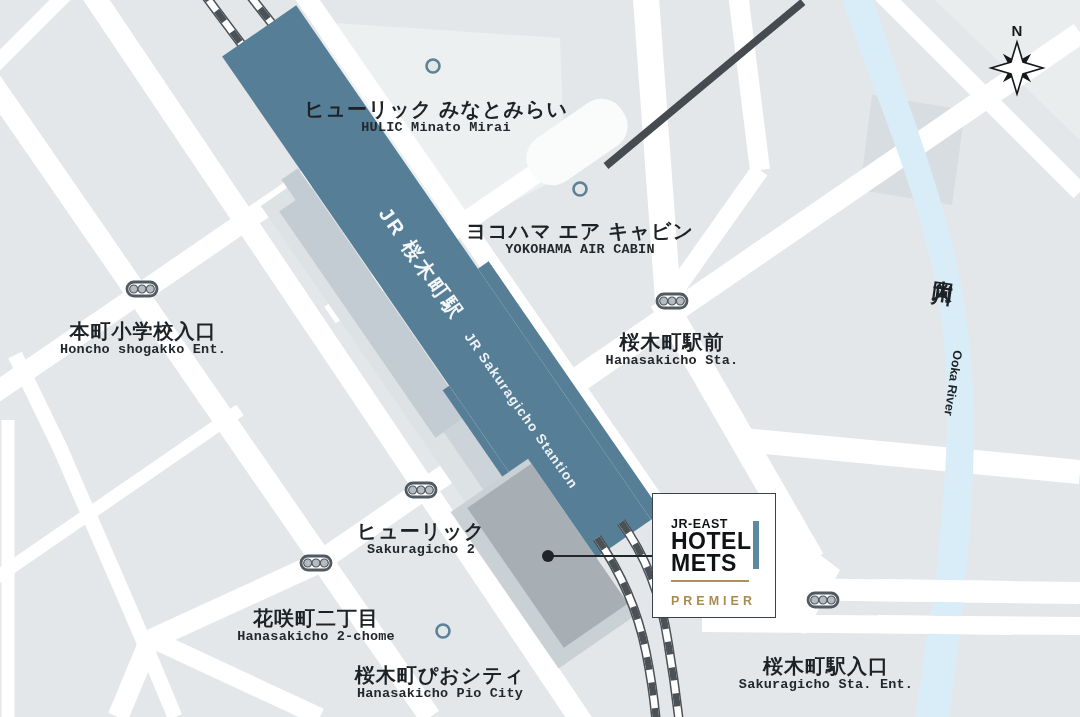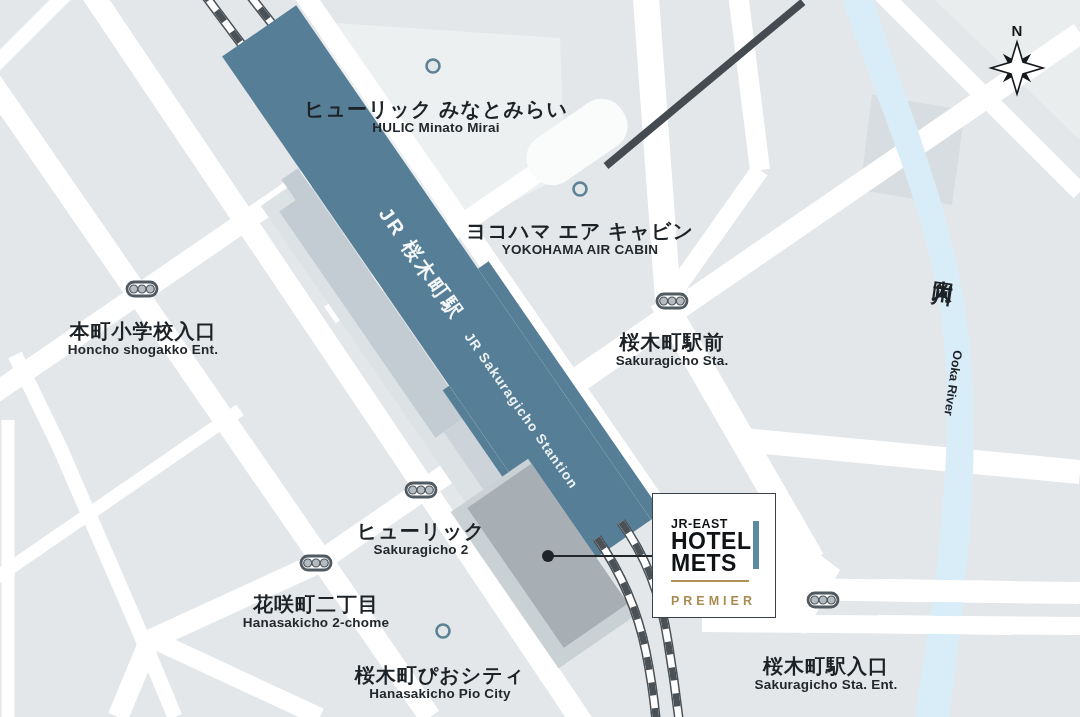--- a/index.html
+++ b/index.html
@@ -1,21 +1,21 @@
 <!DOCTYPE html>
 <html><head>
 <meta charset="utf-8">
 <style>
   html,body{margin:0;padding:0;background:#fff;}
   #stage{position:relative;width:1080px;height:717px;overflow:hidden;background:#ffffff;
          font-family:"Liberation Sans",sans-serif;}
   #map-svg{position:absolute;left:0;top:0;}
   .poi{position:absolute;text-align:center;transform:translateX(-50%);white-space:nowrap;pointer-events:none;}
   .poi .jp{font-size:20px;font-weight:700;color:#1d2226;letter-spacing:1px;line-height:1.1;margin-top:20px;}
-  .poi .en{font-size:13.5px;font-weight:700;color:#23282c;letter-spacing:0.2px;line-height:1.25;}
+  .poi .en{font-size:13.5px;font-weight:700;color:#23282c;letter-spacing:0.2px;line-height:1.25;font-family:Liberation Mono, monospace;}
   .marker{position:absolute;}
   .station-label{position:absolute;left:480px;top:348px;transform:translate(-50%,-50%) rotate(55deg);
       display:flex;align-items:baseline;gap:18px;white-space:nowrap;}
   .station-label .jp{font-size:20px;font-weight:700;color:#f4f7f8;letter-spacing:3px;}
   .station-label .en{font-size:13.5px;font-weight:700;color:#eef3f5;letter-spacing:1.2px;}
   .vtext{position:absolute;writing-mode:vertical-rl;color:#1d2226;white-space:nowrap;}
   .hotel-box{position:absolute;left:652px;top:493px;width:124px;height:125px;background:#ffffff;
       border:1.5px solid #39424a;box-sizing:border-box;padding:23px 0 12px 18px;}
   .hotel-box .brand{font-size:12.5px;font-weight:900;color:#101315;letter-spacing:0.5px;}
   .hotel-box .big{font-size:23px;font-weight:900;color:#101315;letter-spacing:0.5px;line-height:0.95;}
@@ -168,29 +168,29 @@
       <div class="en">Honcho shogakko Ent.</div>
     </div>
 
   <div class="poi" style="left:580px;top:200px">
     <div class="jp">ヨコハマ エア キャビン</div>
       <div class="en">YOKOHAMA AIR CABIN</div>
     </div>
 
   <div class="poi" style="left:672px;top:311px">
     <div class="jp">桜木町駅前</div>
-      <div class="en">Sakuragicho Sta.</div>
+      <div class="en">Hanasakicho Sta.</div>
     </div>
 
   <div class="poi" style="left:421px;top:500px">
     <div class="jp">ヒューリック</div>
       <div class="en">Sakuragicho 2</div>
     </div>
 
-  <div class="poi" style="left:316px;top:573px">
+  <div class="poi" style="left:316px;top:587px">
     <div class="jp">花咲町二丁目</div>
       <div class="en">Hanasakicho 2-chome</div>
     </div>
 
   <div class="poi" style="left:440px;top:644px">
     <div class="jp">桜木町ぴおシティ</div>
       <div class="en">Hanasakicho Pio City</div>
     </div>
 
   <div class="poi" style="left:826px;top:635px">

